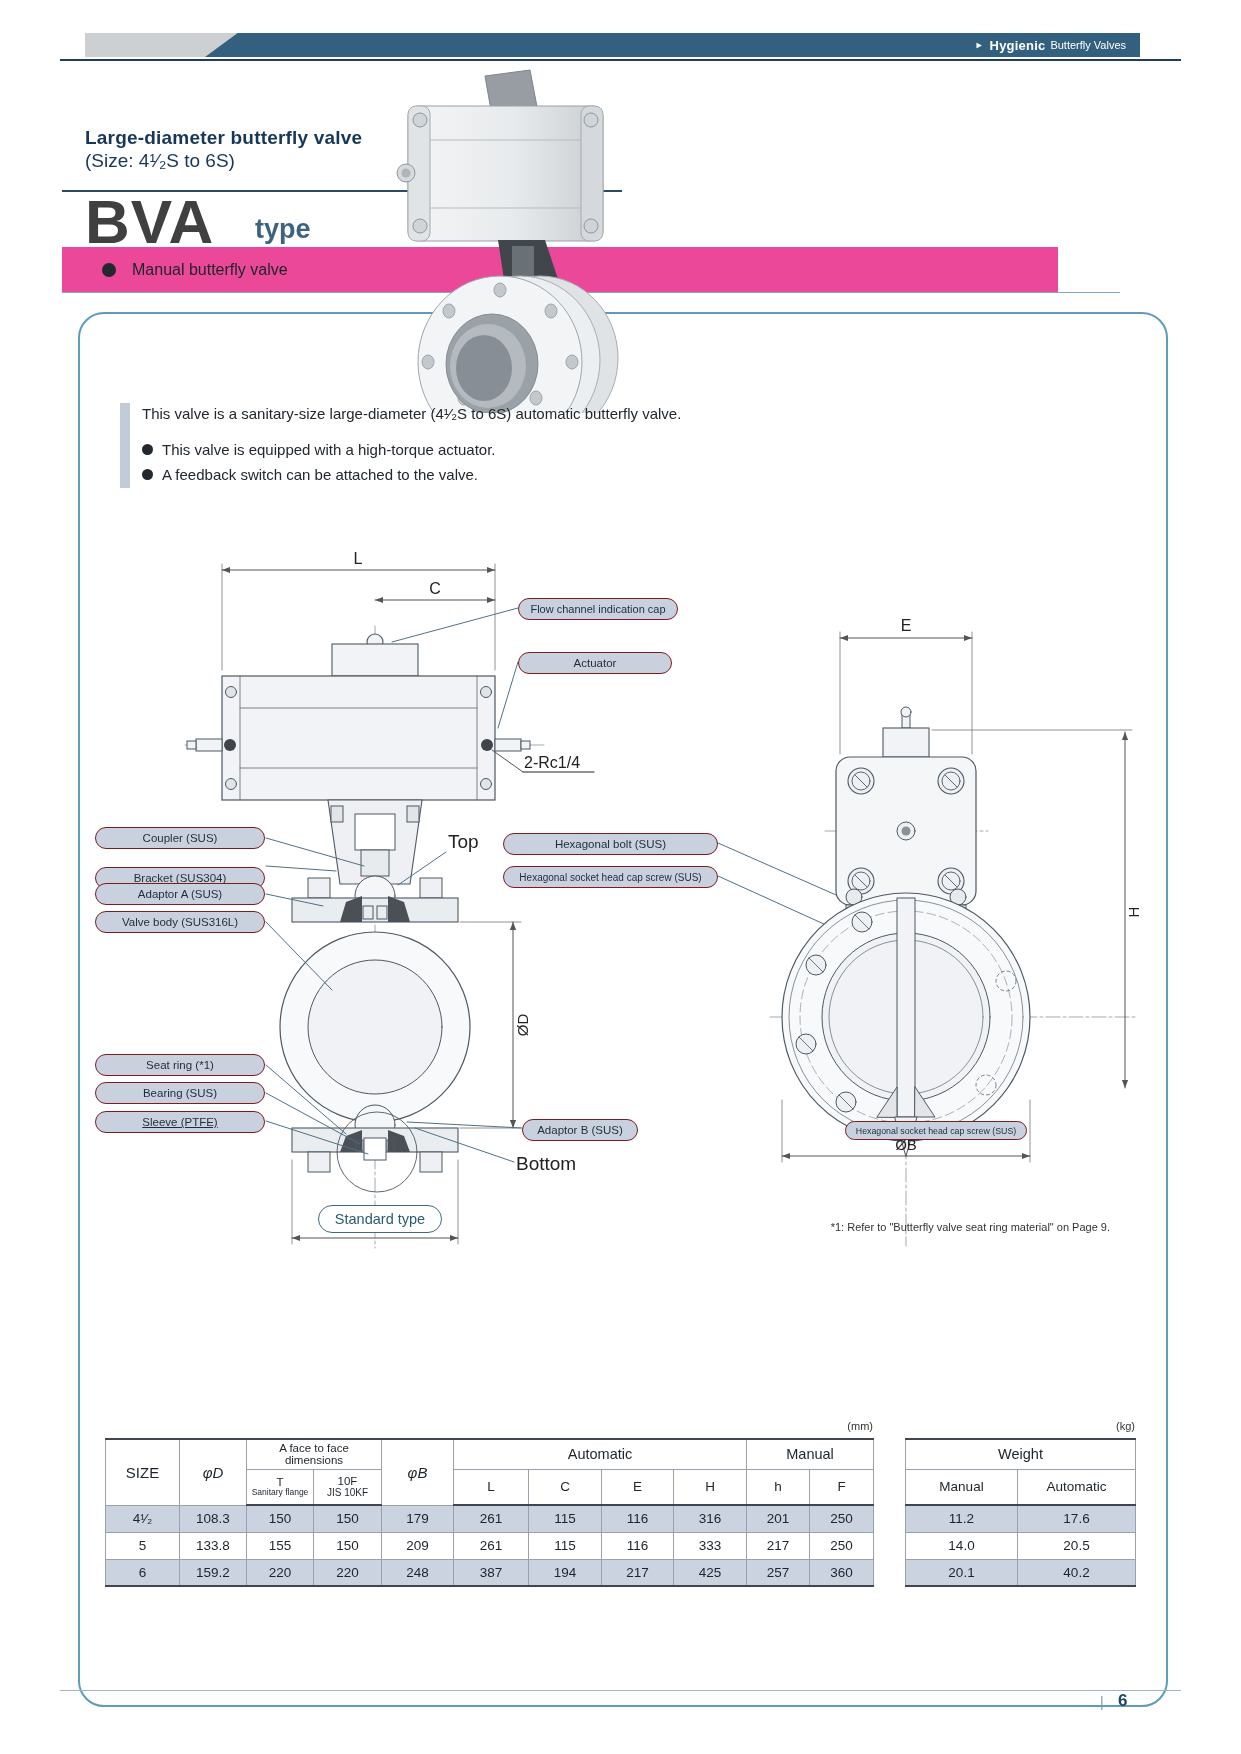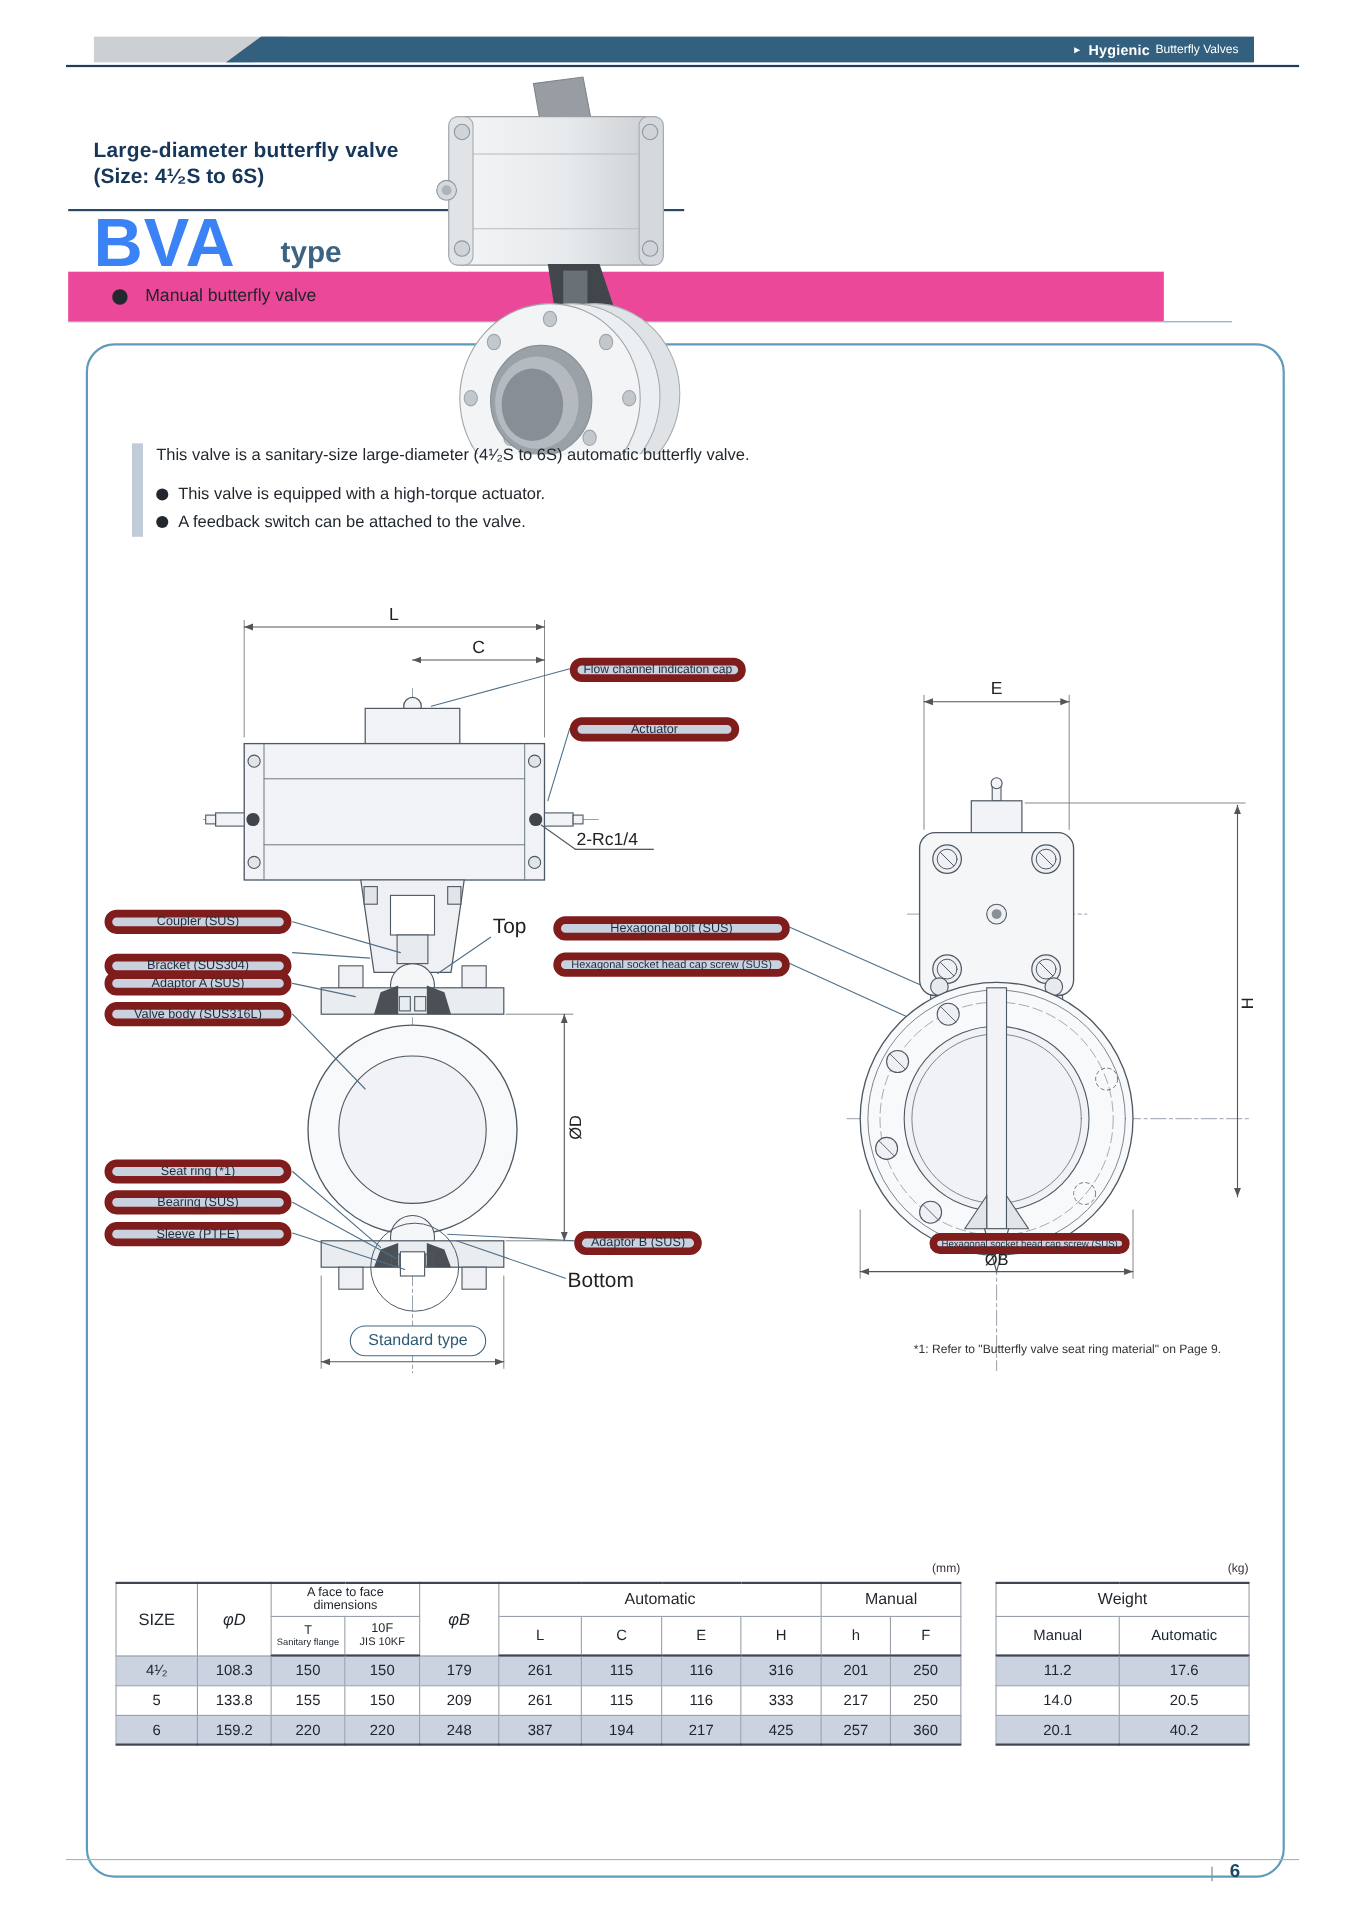--- a/index.html
+++ b/index.html
@@ -7,40 +7,40 @@
   .abs{position:absolute;}
   
   .hdr-wedge{left:85px;top:33px;width:175px;height:24px;background:#cdd0d3;clip-path:polygon(0 0,100% 0,83% 100%,0 100%);}
   .hdr-bar{left:205px;top:33px;width:935px;height:24px;background:#32607e;clip-path:polygon(3.5% 0,100% 0,100% 100%,0 100%);display:flex;align-items:center;justify-content:flex-end;padding-right:14px;box-sizing:border-box;color:#fff;}
   .hdr-bar .arr{font-size:9px;margin-right:6px;color:#fff;}
   .hdr-bar .b1{font-weight:bold;font-size:13px;letter-spacing:.2px;margin-right:5px;}
   .hdr-bar .b2{font-size:11px;}
   .hdr-line{left:60px;top:59px;width:1121px;height:2px;background:#1e3e5c;}
   
   .title1{left:85px;top:127px;font-size:19px;font-weight:bold;color:#16375a;letter-spacing:.2px;}
-  .title2{left:85px;top:150px;font-size:19px;font-weight:bold;color:#16375a;}
+  .title2{left:85px;top:150px;font-size:19px;font-weight:normal;color:#16375a;}
   .title-rule{left:62px;top:190px;width:560px;height:1.5px;background:#2a4a68;}
-  .model{left:85px;top:186px;font-size:62px;font-weight:bold;color:#3b82f6;letter-spacing:1px;}
+  .model{left:85px;top:186px;font-size:62px;font-weight:bold;color:#404040;letter-spacing:1px;}
   .model-suffix{left:255px;top:214px;font-size:27px;font-weight:bold;color:#3d6383;}
   
   .band{left:62px;top:247px;width:996px;height:45px;background:#ec4899;display:flex;align-items:center;}
   .band .dot{width:14px;height:14px;border-radius:50%;background:#23282e;margin-left:40px;margin-right:16px;}
   .band .txt{font-size:16px;color:#1c2329;}
   .band-line{left:62px;top:292px;width:1058px;height:1px;background:#7fa6bb;}
   
   .panel{left:78px;top:312px;width:1086px;height:1391px;border:2px solid #5f9cba;border-radius:26px;background:#fff;}
   
   .accent{left:120px;top:403px;width:10px;height:85px;background:#c2cbd8;}
   .lead{left:142px;top:405px;font-size:15px;color:#22282e;}
   .ibullet{font-size:15px;color:#22282e;display:flex;align-items:center;}
   .ibullet .d{width:11px;height:11px;border-radius:50%;background:#23282e;margin-right:9px;flex:0 0 auto;}
   .ib1{left:142px;top:441px;}
   .ib2{left:142px;top:466px;}
   
-  .pill{position:absolute;box-sizing:border-box;height:22px;border:7px solid #7f1d1d;border-radius:11px;background:#c9d1df;display:flex;align-items:center;justify-content:center;font-size:11.5px;color:#1f2c3a;padding:0 6px;white-space:nowrap;}
+  .pill{position:absolute;box-sizing:border-box;height:22px;border:1px solid #7f1d1d;border-radius:11px;background:#c9d1df;display:flex;align-items:center;justify-content:center;font-size:11.5px;color:#1f2c3a;padding:0 6px;white-space:nowrap;}
   .pill.sm{font-size:10px;}
   .pill.xs{font-size:8.8px;height:19px;}
   .stdpill{left:318px;top:1205px;width:122px;height:26px;border:1.5px solid #44697f;border-radius:14px;background:#fff;display:flex;align-items:center;justify-content:center;font-size:14.5px;color:#2c5a73;}
   .footnote{top:1221px;left:660px;width:450px;text-align:right;font-size:11px;color:#333;}
   
   .unit{font-size:11px;color:#333;}
   table.spec{border-collapse:collapse;table-layout:fixed;border-top:2.5px solid #3f4650;border-bottom:2px solid #3f4650;}
   .spec th,.spec td{border:1px solid #9aa1ac;text-align:center;vertical-align:middle;font-weight:normal;color:#1d242b;padding:0 2px;box-sizing:border-box;}
   .spec thead th{font-size:13.5px;}
   .spec thead tr.r1 th{height:30px;margin-top:28px;}

